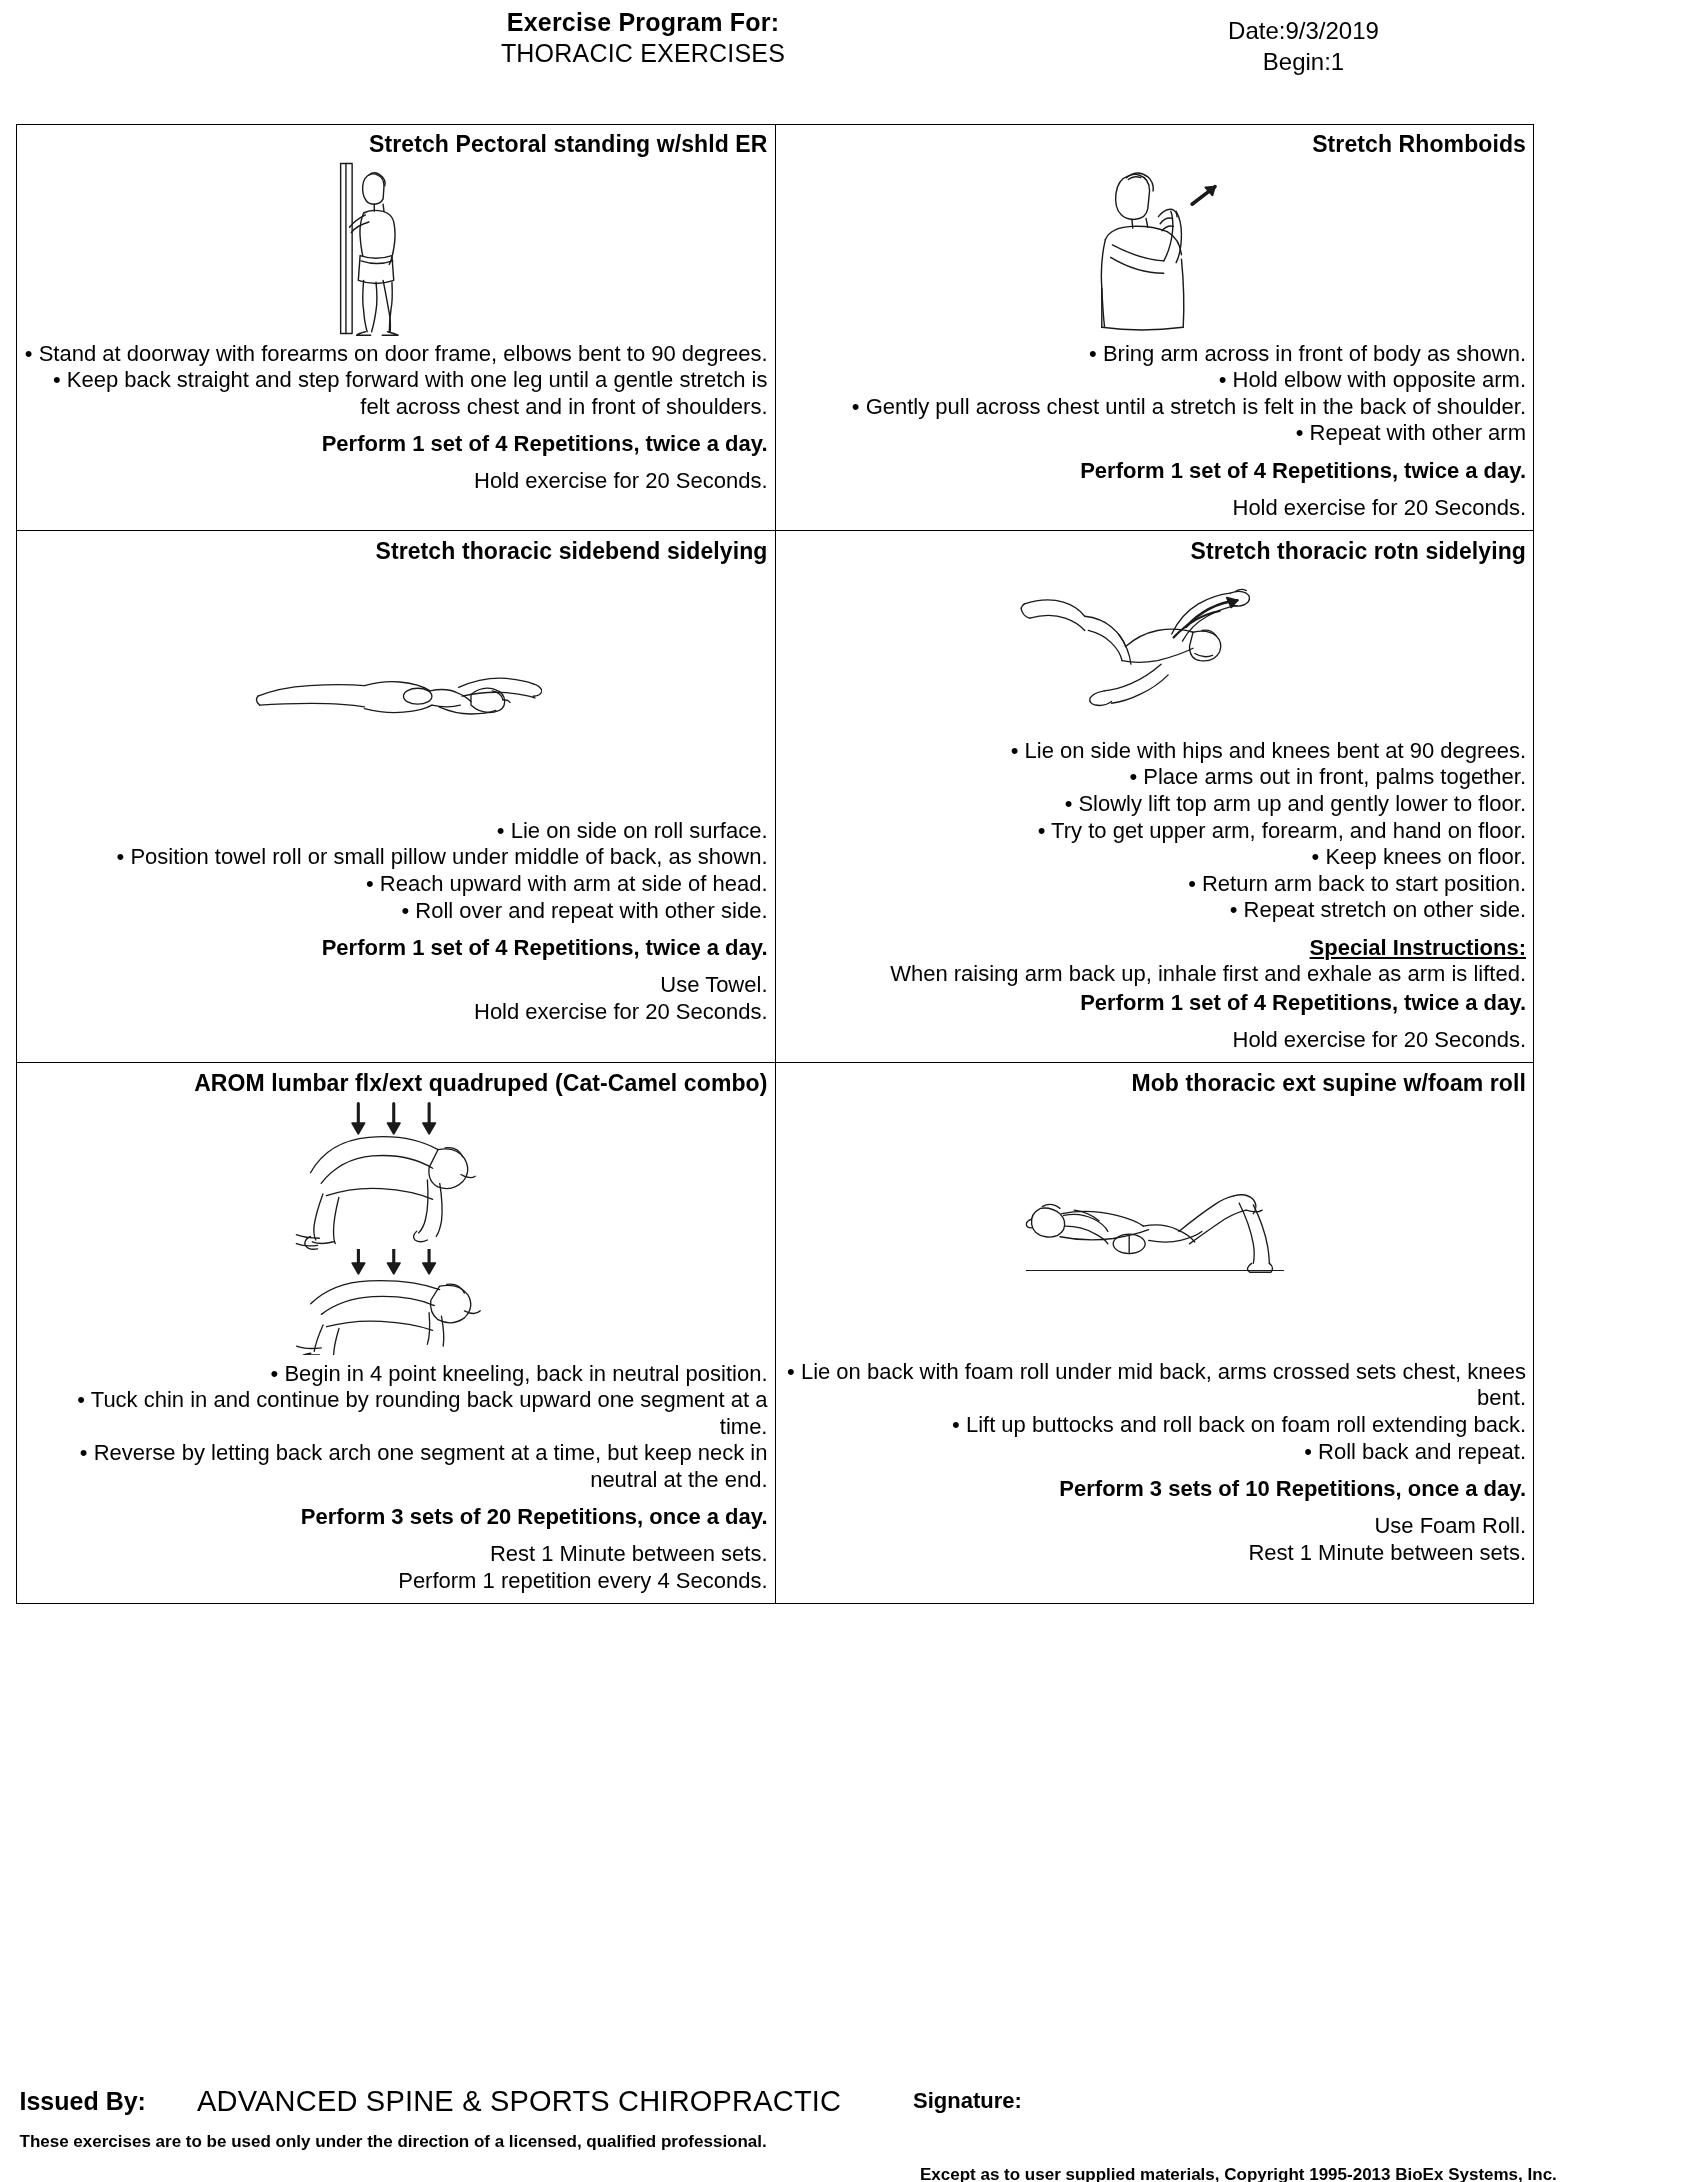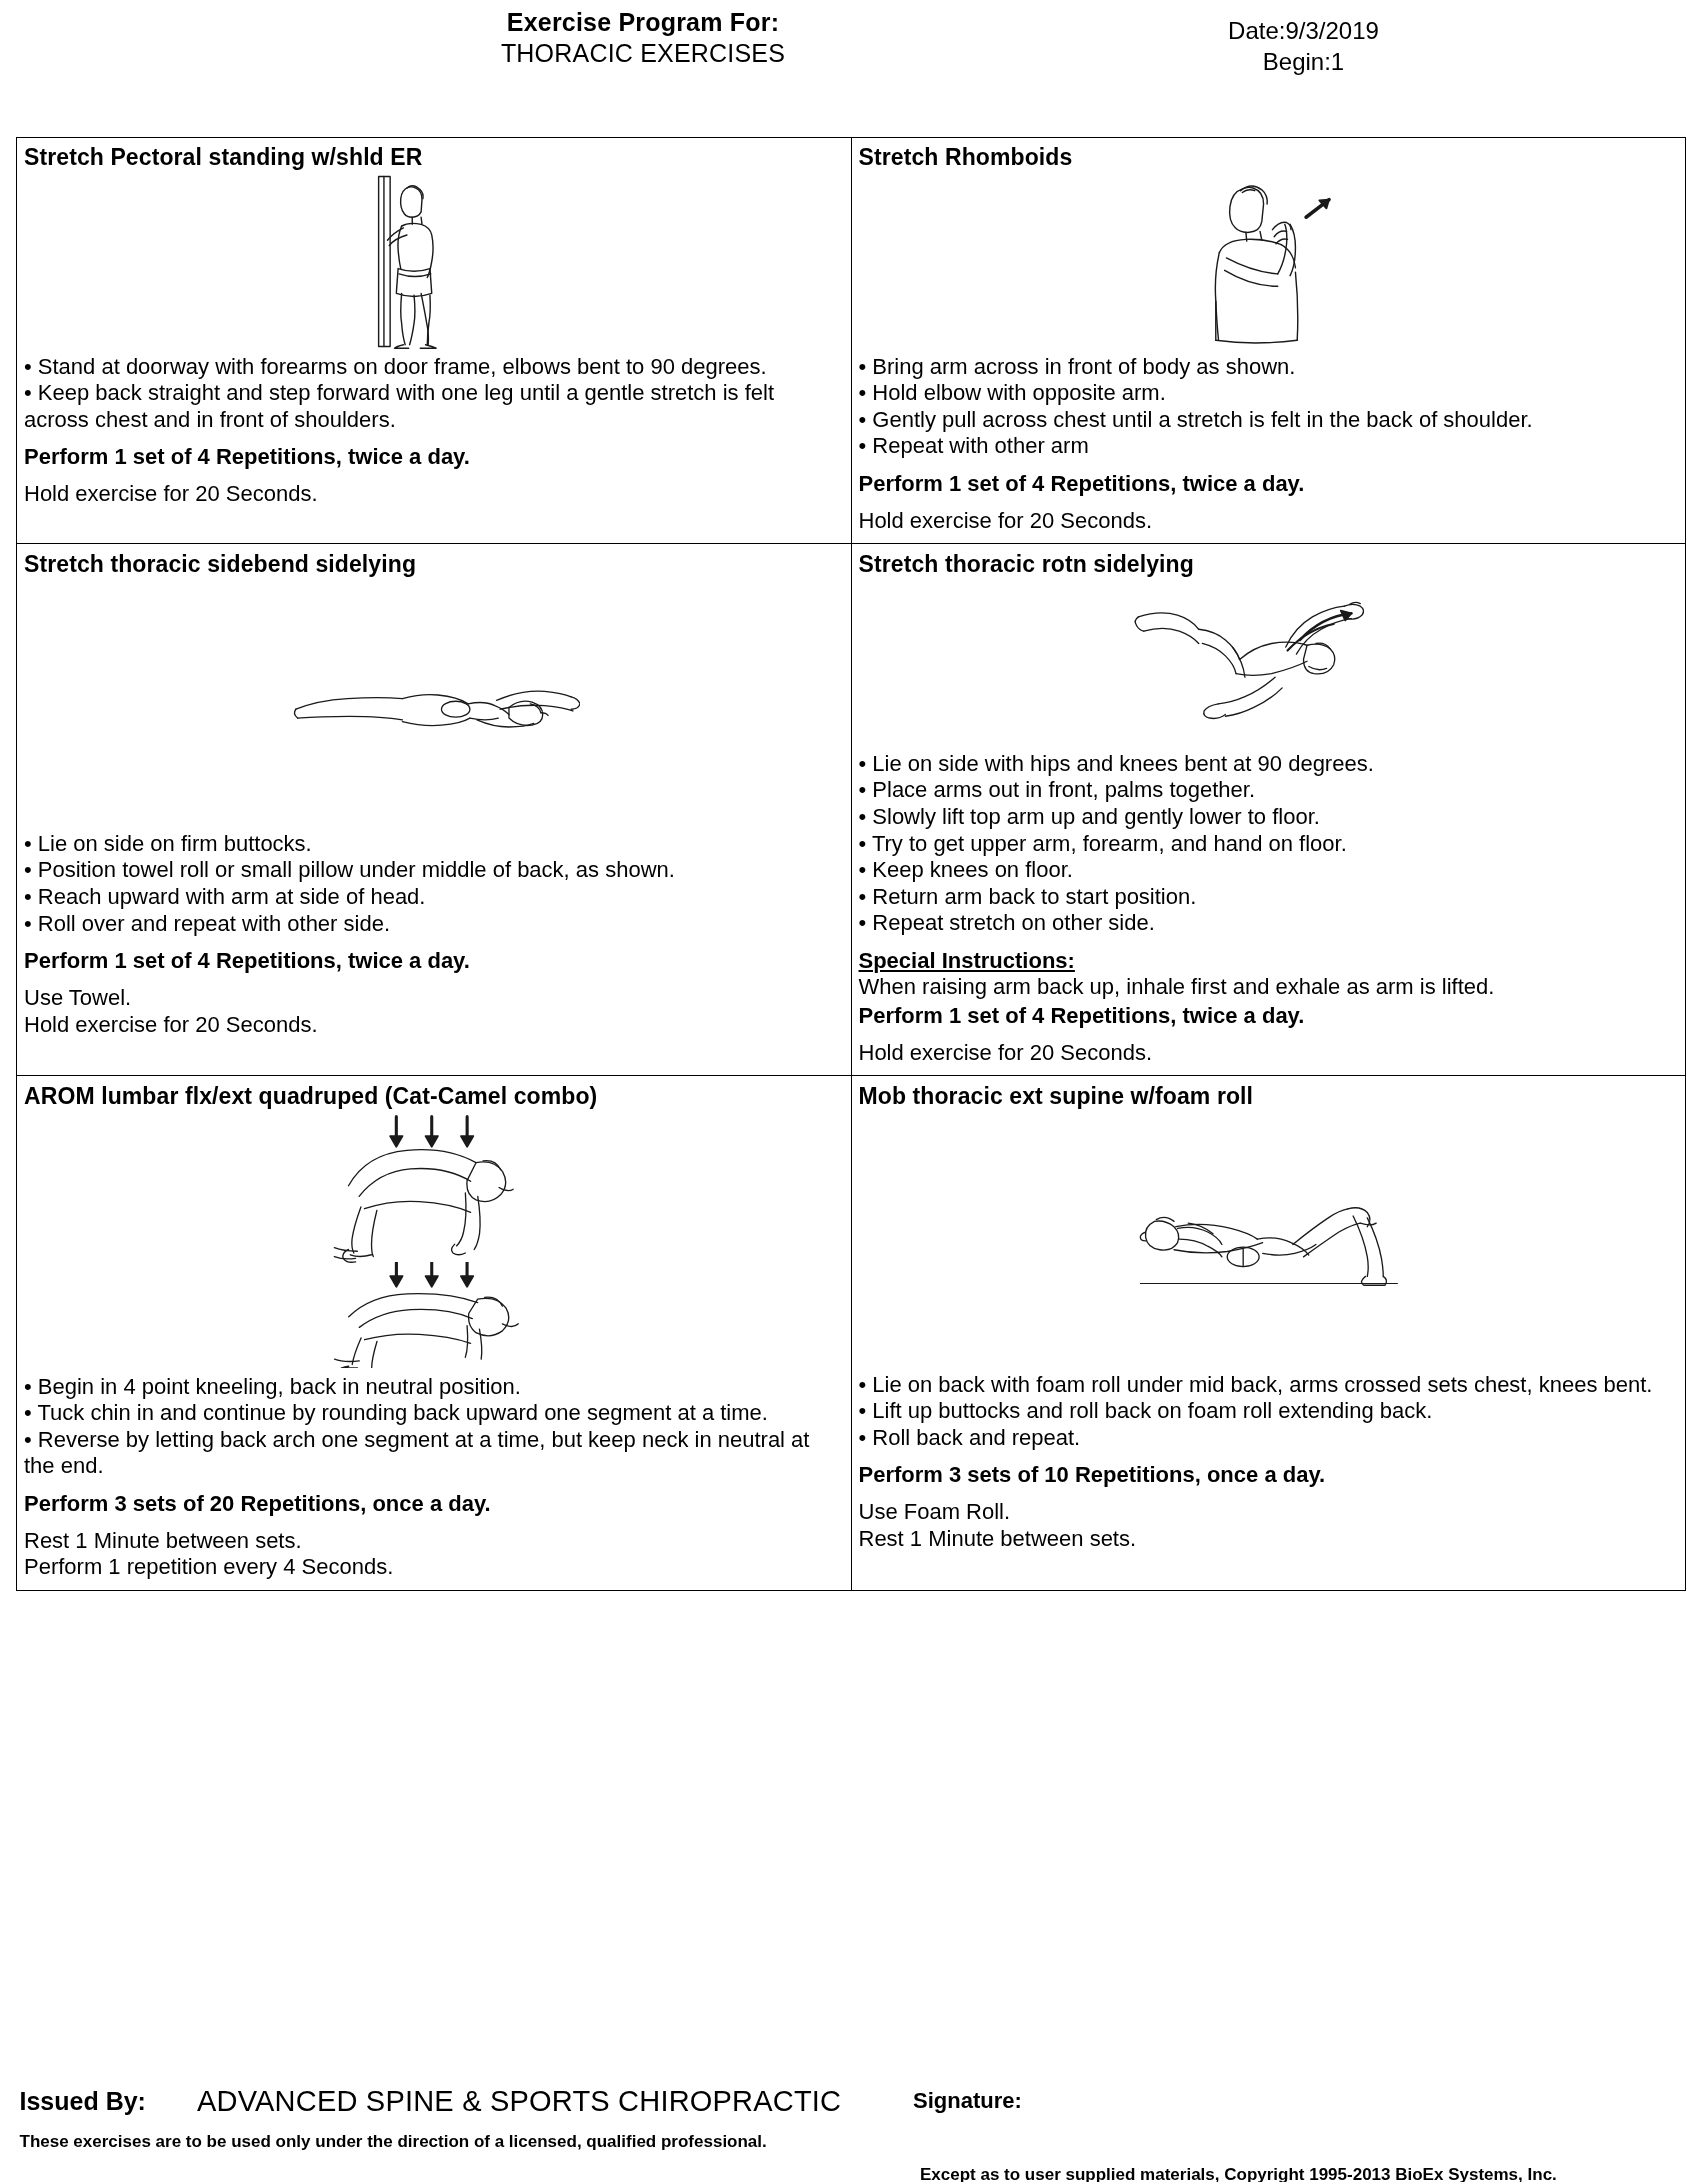--- a/index.html
+++ b/index.html
@@ -53,24 +53,25 @@
   }
   .hdr-page {
     font-size: 24px;
     line-height: 32px;
   }
 
   
   .ex-table {
     position: absolute;
     left: 16px;
-    top: 137px;
-    width: 1670px;
+    top: 124px;
+    width: 1518px;
     border-collapse: collapse;
     table-layout: fixed;
+    text-align: right;
   }
   .ex-table td {
     border: 1.8px solid #000000;
     vertical-align: top;
     padding: 0;
     width: 50%;
   }
   .cell-inner {
     padding: 5.3px 7px 8.9px 7px;
     position: relative;
@@ -304,21 +305,21 @@
               <path d="M286 56 q6 0 8 3"></path>
 
               <path d="M236 42 q28 -12 54 -10 q20 2 30 6"></path>
               <path d="M240 52 q26 -6 50 -4 q22 2 32 6"></path>
               <path d="M320 38 q8 2 10 8 q-2 6 -10 6"></path>
 
               <path d="M214 64 q18 8 36 8 q18 0 28 -4"></path>
             </svg>
           </div>
           <div class="bullets">
-            <div class="bullet-line">• Lie on side on firm buttocks.</div>
+            <div class="bullet-line">• Lie on side on roll surface.</div>
             <div class="bullet-line">• Position towel roll or small pillow under middle of back, as shown.</div>
             <div class="bullet-line">• Reach upward with arm at side of head.</div>
             <div class="bullet-line">• Roll over and repeat with other side.</div>
           </div>
           <div class="perform">Perform 1 set of 4 Repetitions, twice a day.</div>
           <div class="after">Use Towel.</div>
           <div class="after-tight">Hold exercise for 20 Seconds.</div>
         </div>
       </td>
       <td>

